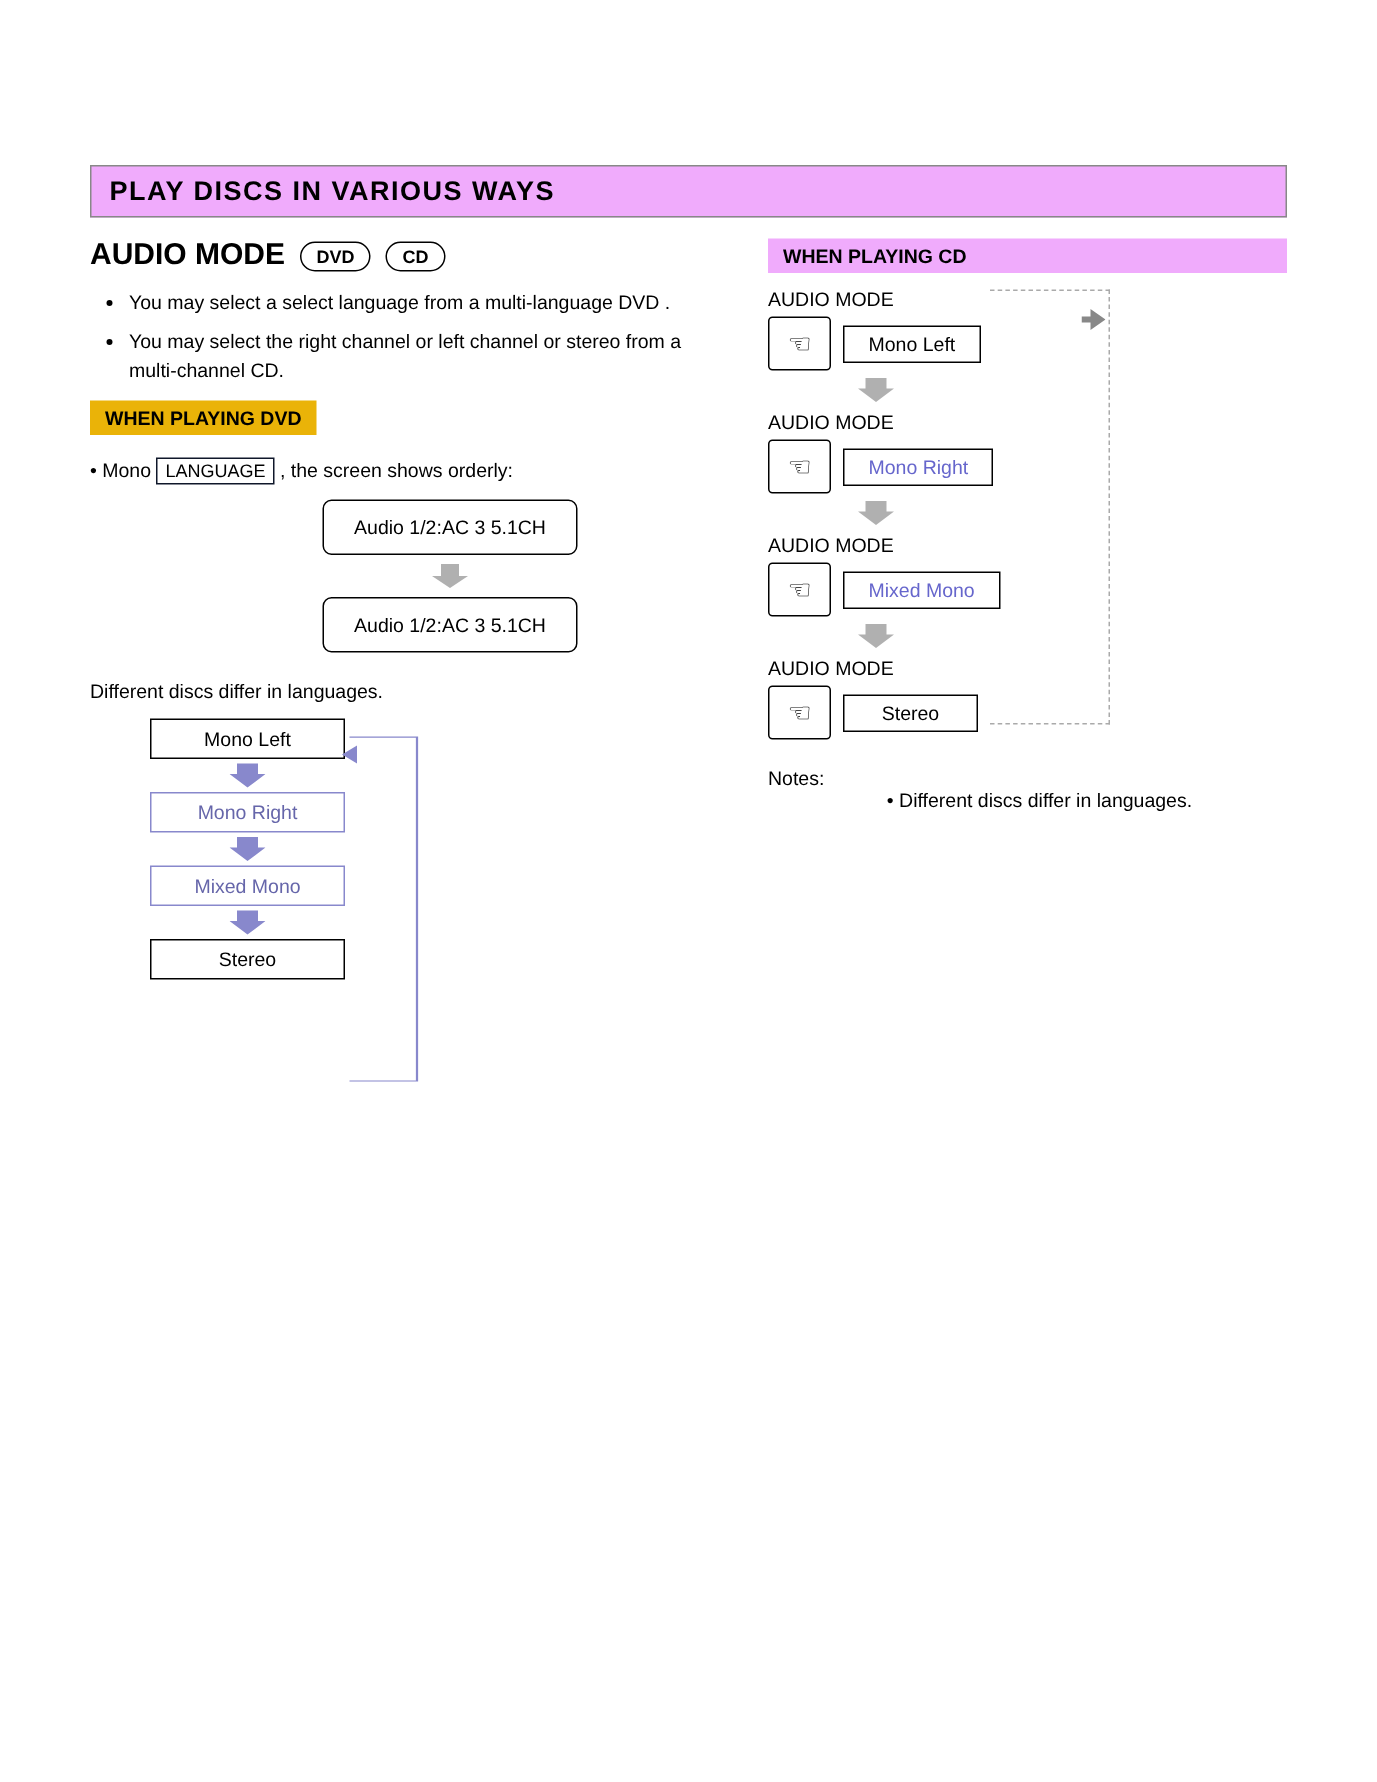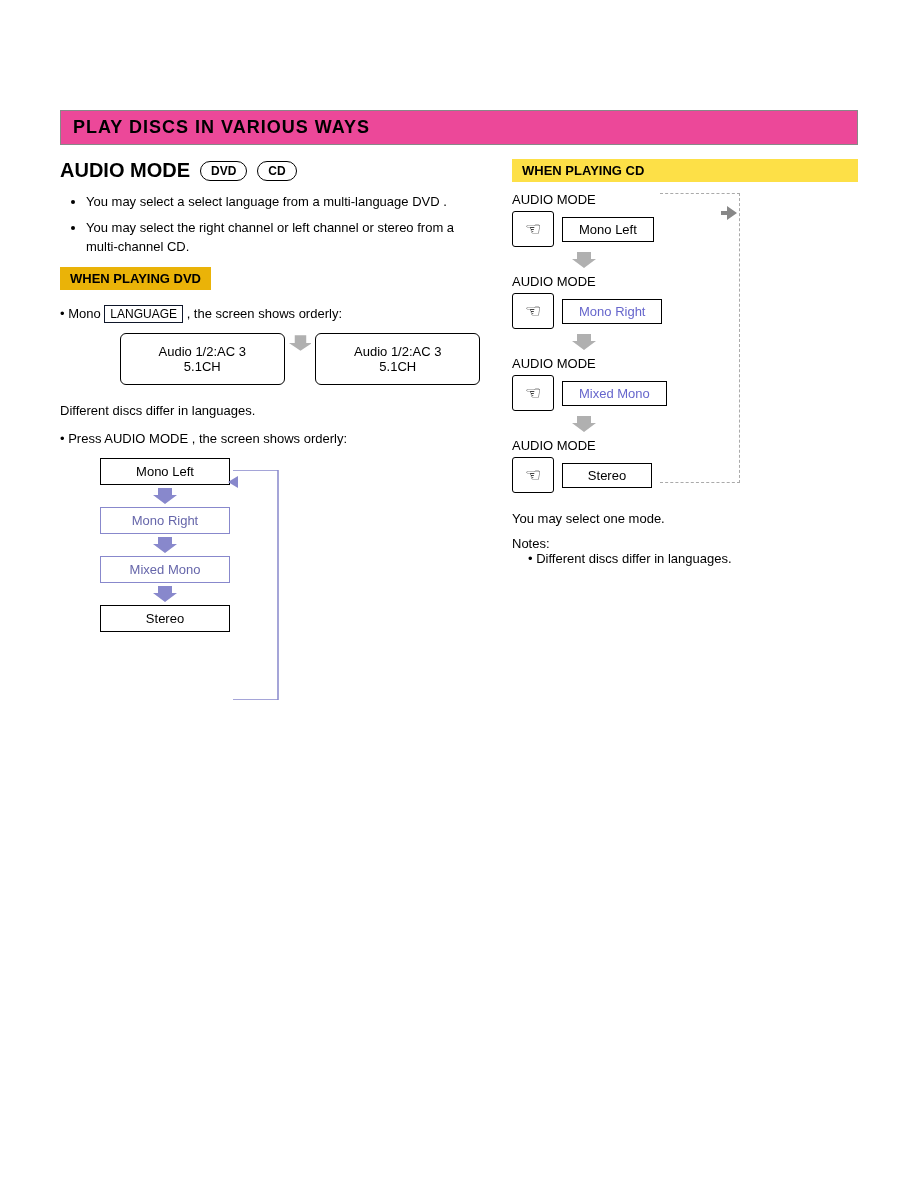--- a/index.html
+++ b/index.html
@@ -14,21 +14,21 @@
     }
     .page {
       width: 918px;
       min-height: 1188px;
       padding: 0;
       position: relative;
     }
 
     
     .header-banner {
-      background: #ec4899;
+      background: #f0abfc;
       margin: 110px 60px 0 60px;
       padding: 6px 12px;
       border: 1px solid #888;
     }
     .header-banner h1 {
       font-size: 18px;
       font-weight: bold;
       letter-spacing: 1px;
     }
 
@@ -101,22 +101,22 @@
     }
     .press-instruction .kbd {
       border: 1px solid #0f172a;
       padding: 1px 5px;
       font-size: 12px;
     }
 
     
     .dvd-boxes {
       display: flex;
-      flex-direction: row;
-      align-items: flex-start;
+      flex-direction: column;
+      align-items: center;
       gap: 4px;
       margin-left: 60px;
       margin-bottom: 16px;
     }
     .audio-box {
       border: 1px solid #000;
       border-radius: 6px;
       padding: 10px 20px;
       width: 170px;
       text-align: center;
@@ -166,20 +166,21 @@
     .notes-section {
       margin-top: 10px;
     }
     .notes-section .note-title {
       font-weight: normal;
       font-size: 13px;
     }
     .notes-section .note-bullet {
       margin-left: 16px;
       font-size: 13px;
+      text-align: center;
     }
   </style>
 </head>
 <body>
 
 <div class="page">
 
   <div class="header-banner">
     <h1>PLAY DISCS IN VARIOUS WAYS</h1>
   </div>
@@ -213,25 +214,20 @@
         <div class="audio-box">Audio 1/2:AC 3  5.1CH</div>
 
         <svg class="down-arrow-svg" viewBox="0 0 24 20">
           <polygon points="6,2 18,2 18,10 24,10 12,18 0,10 6,10" fill="#b0b0b0"></polygon>
         </svg>
         <div class="audio-box">Audio 1/2:AC 3  5.1CH</div>
       </div>
 
       <p class="diff-discs">Different discs differ in languages.</p>
 
-      <p class="press-audio-mode">
-        <span>• Press</span>
-        <span class="kbd">AUDIO MODE</span>
-        <span>, the screen  shows orderly:</span>
-      </p>
 
       <div class="cd-flow-left">
         <div style="position:relative; display:inline-block;">
           <div class="cd-flow-left-boxes">
             <div class="mode-box">Mono Left</div>
             <svg width="24" height="18" viewBox="0 0 24 18">
               <polygon points="5,1 19,1 19,8 24,8 12,17 0,8 5,8" fill="#8888cc"></polygon>
             </svg>
             <div class="mode-box selected">Mono Right</div>
             <svg width="24" height="18" viewBox="0 0 24 18">
@@ -251,21 +247,21 @@
           </svg>
         </div>
       </div>
 
     </div>
 
     <div class="right-col">
 
       
       <div style="margin-top:14px;">
-        <div style="background:#fde047; padding:4px 10px; font-weight:bold; font-size:13px; margin-bottom:10px;">WHEN PLAYING CD</div>
+        <div style="background:#f0abfc; padding:4px 10px; font-weight:bold; font-size:13px; margin-bottom:10px;">WHEN PLAYING CD</div>
       </div>
 
       
       <div style="position:relative; display:inline-block;">
 
         
         <div style="margin-bottom:4px;">
           <div style="font-size:13px; margin-bottom:4px;">AUDIO MODE</div>
           <div style="display:flex; align-items:center; gap:8px;">
             <div style="border:1px solid #000; width:42px; height:36px; border-radius:3px; display:flex; align-items:center; justify-content:center; font-size:18px;">☜</div>
@@ -326,21 +322,20 @@
         
         <div style="position:absolute; top:14px; right:3px;">
           <svg width="16" height="14" viewBox="0 0 16 14">
             <polygon points="16,7 6,0 6,5 0,5 0,9 6,9 6,14" fill="#888"></polygon>
           </svg>
         </div>
 
       </div>
 
       
-      <p style="font-size:13px; margin-top:10px;">You may select one mode.</p>
 
       
       <div class="notes-section">
         <p class="note-title">Notes:</p>
         <p class="note-bullet">• Different discs differ in languages.</p>
       </div>
 
     </div>
   </div>
 

